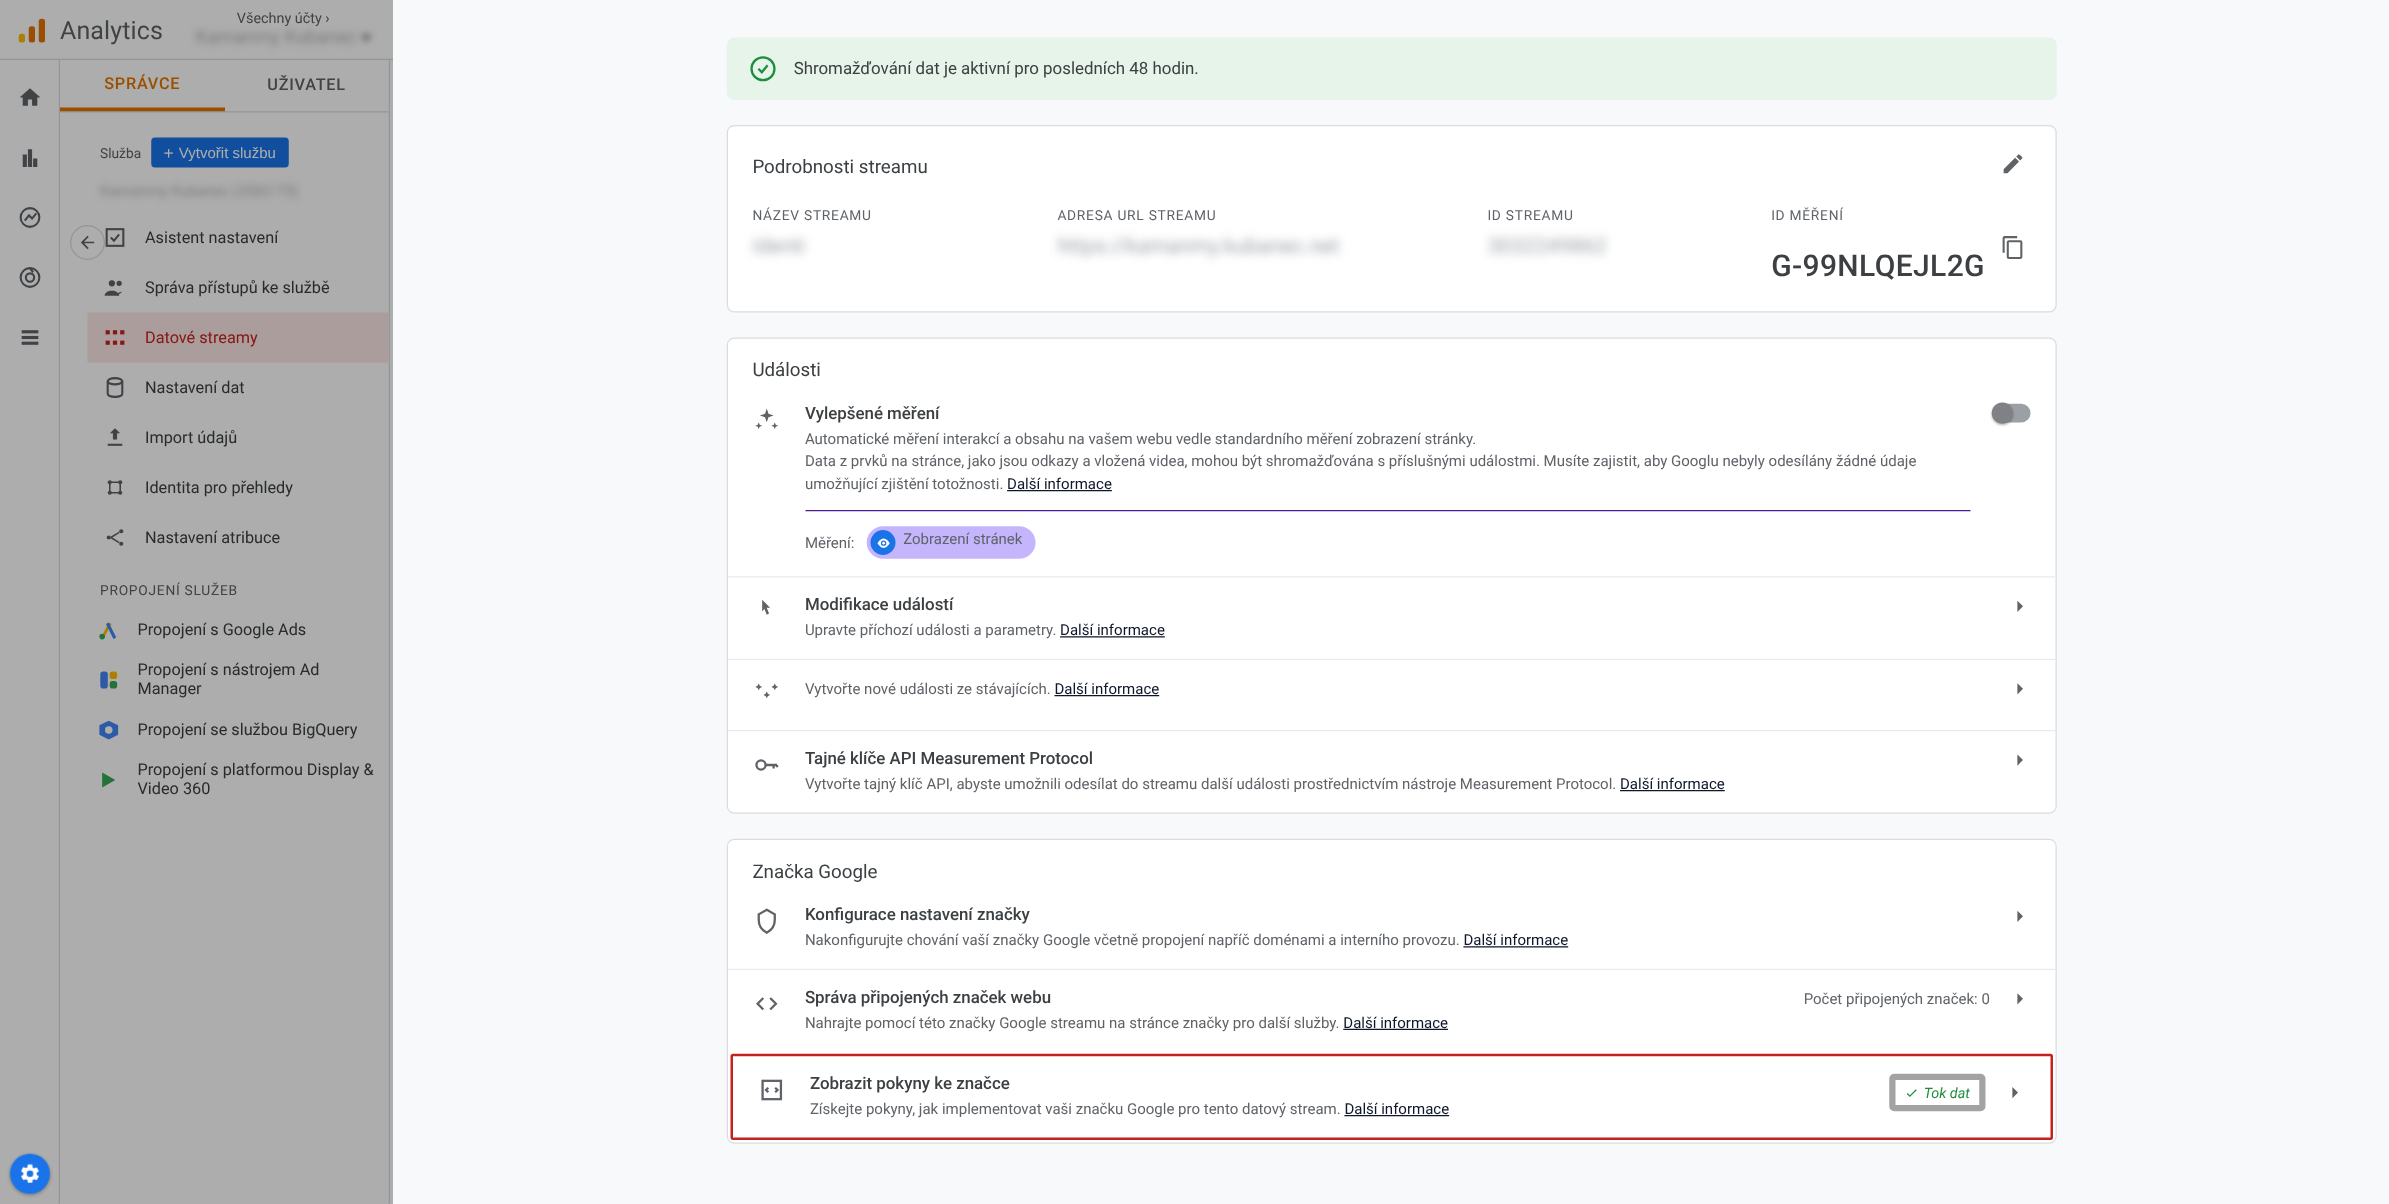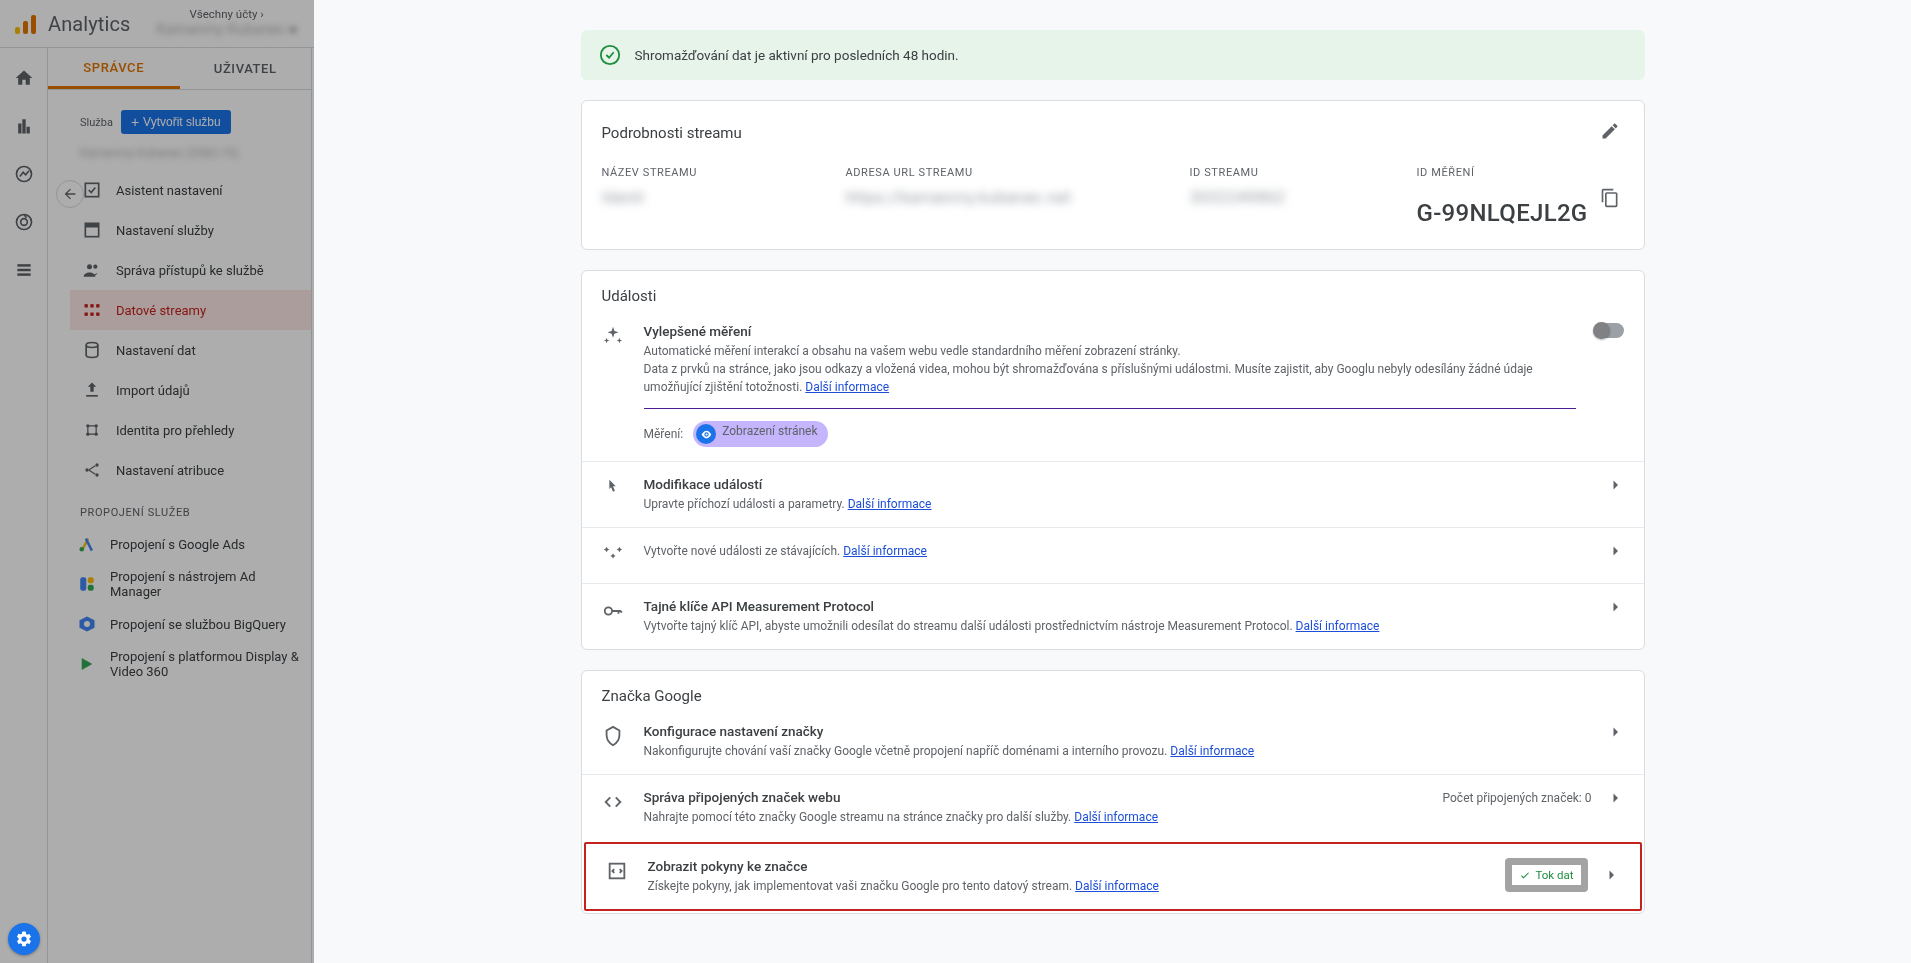--- a/index.html
+++ b/index.html
@@ -79,33 +79,33 @@
 
 .section-title { font-size:15px; padding:16px 20px 4px 20px; }
 
 .event-row { display:flex; align-items:flex-start; padding:14px 20px; gap:18px; border-top:1px solid #e8eaed;}
 .event-row.first { border-top:none;}
 .event-row .row-icon { width:24px; flex-shrink:0; color:#5f6368; margin-top:2px;}
 .event-row .row-icon svg { width:22px; height:22px; fill:#5f6368;}
 .event-row .row-body { flex:1; }
 .event-row .row-title { font-size:13.5px; font-weight:500; color:#3c4043; margin-bottom:3px;}
 .event-row .row-sub { font-size:12px; color:#5f6368; line-height:1.5;}
-.event-row .row-sub a { color:#1d4ed8; text-decoration:underline; cursor:pointer;}
+.event-row .row-sub a { color:#0f172a; text-decoration:underline; cursor:pointer;}
 .event-row .row-tail { display:flex; align-items:center; gap:14px;}
 .chev-right { width:18px; height:18px; }
 .chev-right svg { width:18px; height:18px; fill:#5f6368;}
 .toggle { width:30px; height:15px; background:#9aa0a6; border-radius:10px; position:relative;}
 .toggle::after { content:""; position:absolute; width:17px; height:17px; background:#fff; border-radius:50%; top:-1px; left:-1px; box-shadow:0 1px 2px rgba(0,0,0,.3); background:#808184;}
 .measure-line { border-top:1px solid #4c1d95; margin-top:12px; padding-top:12px; display:flex; align-items:center; gap:10px; font-size:12px; color:#5f6368;}
 .measure-chip { background:#c4b5fd; border-radius:14px; padding:3px 10px 3px 3px; display:flex; align-items:flex-start; gap:6px; font-size:12px;}
 .measure-chip .eye { width:20px; height:20px; background:#1a73e8; border-radius:50%; display:flex; align-items:center; justify-content:center;}
 .measure-chip .eye svg { width:13px; height:13px; fill:#fff;}
 
 .tail-text { font-size:12px; color:#5f6368;}
-.badge-ok { border:7px solid #a3a3a3; border-radius:4px; padding:3px 7px; font-size:11.5px; color:#1e8e3e; display:flex; align-items:center; gap:4px;}
+.badge-ok { border:5px solid #a3a3a3; border-radius:4px; padding:3px 7px; font-size:11.5px; color:#1e8e3e; display:flex; align-items:center; gap:4px;font-style:italic;}
 .badge-ok svg { width:12px; height:12px; fill:#1e8e3e;}
 
 .highlighted-row { border:2.5px solid #c5221f; border-radius:2px; margin:2px 2px;}
 </style>
 </head>
 <body>
 
 <div class="topbar">
   <div class="ga-logo">
     <svg width="26" height="26" viewBox="0 0 26 26">
@@ -173,27 +173,20 @@
       <div class="nav-list">
         <div class="nav-item">
             <span class="nav-icon"><svg viewBox="0 0 24 24">
                 <rect x="4" y="4" width="16" height="16" fill="none" stroke="#5f6368" stroke-width="2"></rect>
                 <path d="M8 12l3 3 5-6" fill="none" stroke="#5f6368" stroke-width="2"></path>
               </svg></span>
             <span>Asistent nastavení</span>
           </div>
         <div class="nav-item">
             <span class="nav-icon"><svg viewBox="0 0 24 24">
-                <rect x="4" y="4" width="16" height="16" fill="none" stroke="#5f6368" stroke-width="2"></rect>
-                <rect x="4" y="4" width="16" height="5" fill="#5f6368"></rect>
-              </svg></span>
-            <span>Nastavení služby</span>
-          </div>
-        <div class="nav-item">
-            <span class="nav-icon"><svg viewBox="0 0 24 24">
                 <circle cx="9" cy="8" r="3"></circle>
                 <circle cx="16" cy="8" r="2.5"></circle>
                 <path d="M2 20c0-3 3-5 7-5s7 2 7 5"></path>
                 <path d="M14 20c0-2.5 2-4 5-4"></path>
               </svg></span>
             <span>Správa přístupů ke službě</span>
           </div>
         <div class="nav-item active">
             <span class="nav-icon"><svg viewBox="0 0 24 24">
                 <rect x="3" y="5" width="4" height="4"></rect>

